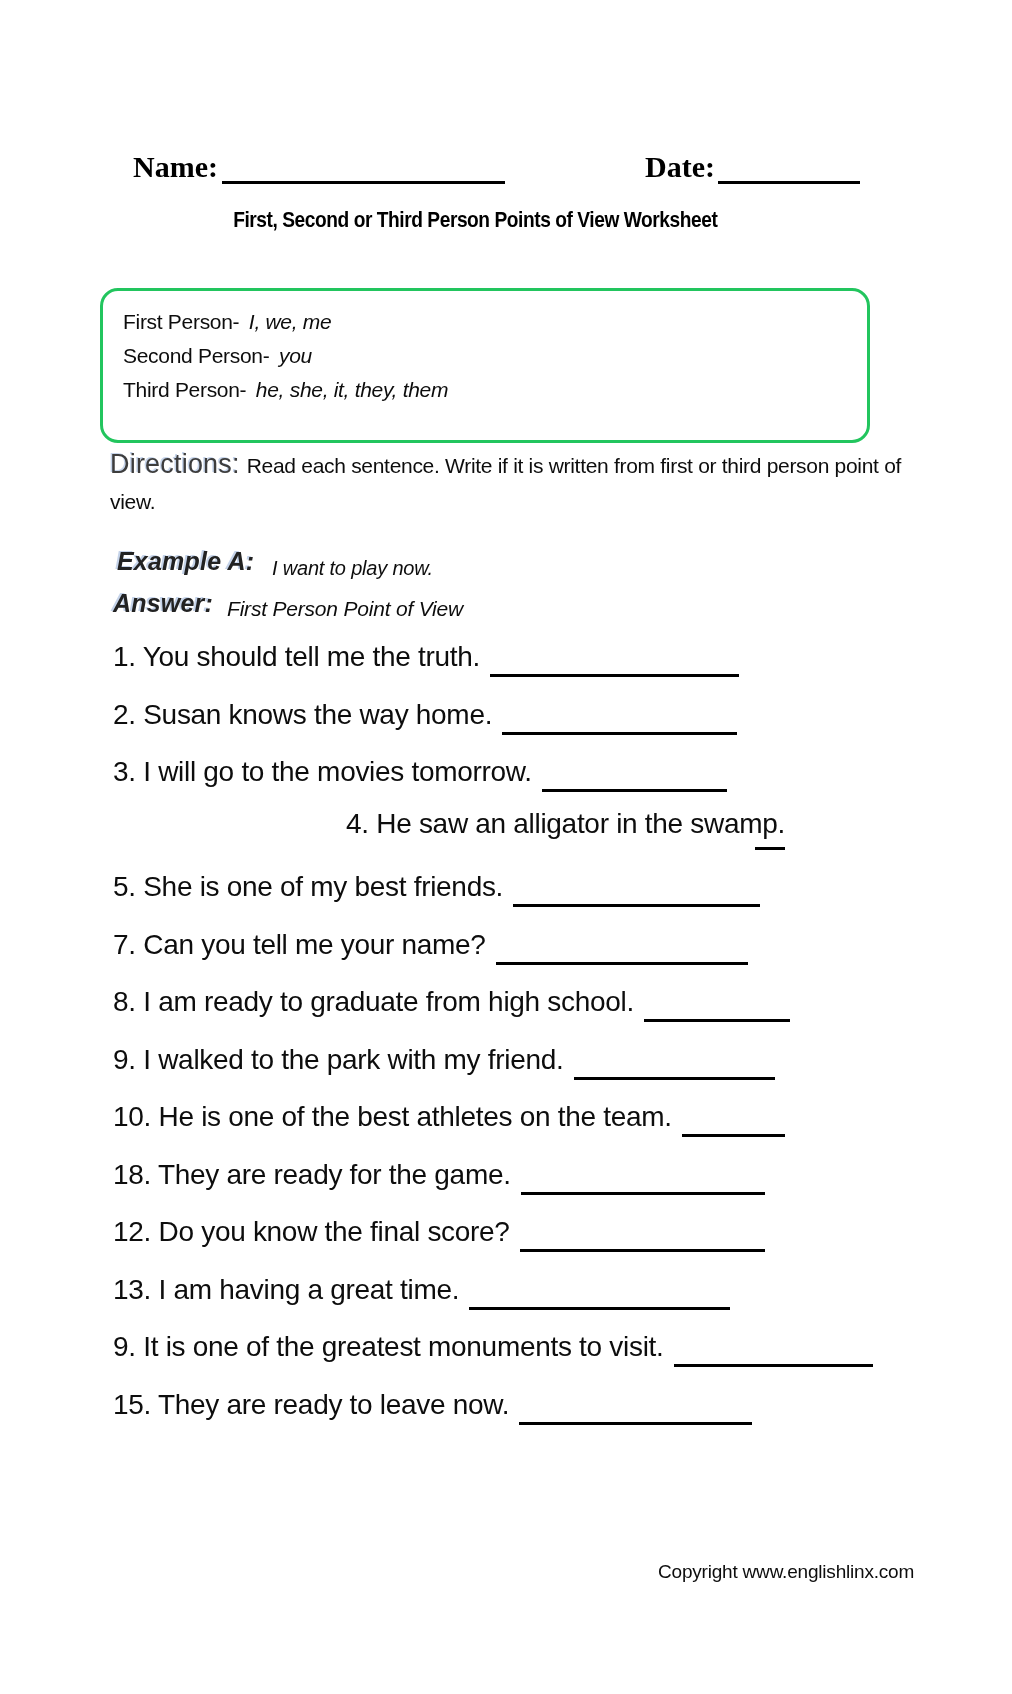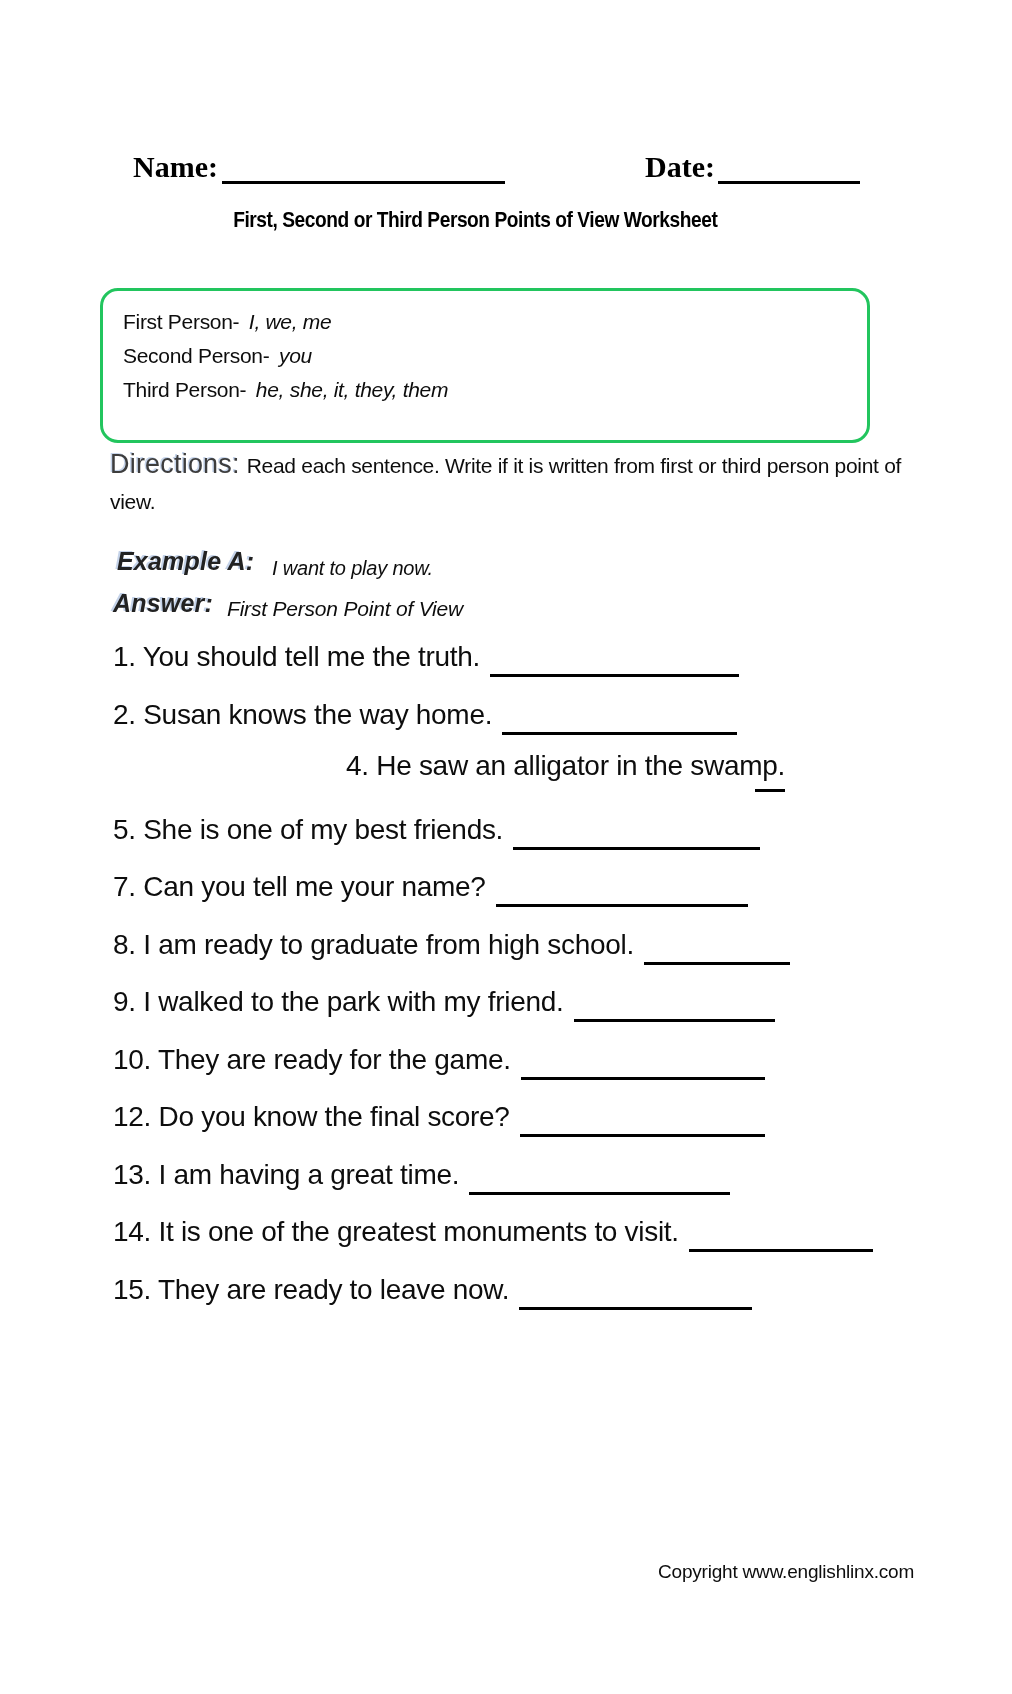--- a/index.html
+++ b/index.html
@@ -115,54 +115,62 @@
 
 <div class="abs" id="items-list">
     <div class="item-row" style="width: 626px;">
       <span class="item-sentence">1. You should tell me the truth.</span>
       <span class="item-blank"></span>
     </div>
     <div class="item-row" style="width: 624px;">
       <span class="item-sentence">2. Susan knows the way home.</span>
       <span class="item-blank"></span>
     </div>
+    <div class="item-row" style="width: 614px;">
+      <span class="item-sentence">3. I will go to the movies tomorrow.</span>
+      <span class="item-blank"></span>
+    </div>
     <div class="item-row" style="width: 672px; flex-direction: column;">
       <span class="item-sentence">4. He saw an alligator in the swamp.</span>
       <span class="item-blank"></span>
     </div>
     <div class="item-row" style="width: 647px;">
       <span class="item-sentence">5. She is one of my best friends.</span>
       <span class="item-blank"></span>
     </div>
     <div class="item-row" style="width: 635px;">
       <span class="item-sentence">7. Can you tell me your name?</span>
       <span class="item-blank"></span>
     </div>
     <div class="item-row" style="width: 677px;">
       <span class="item-sentence">8. I am ready to graduate from high school.</span>
       <span class="item-blank"></span>
     </div>
     <div class="item-row" style="width: 662px;">
       <span class="item-sentence">9. I walked to the park with my friend.</span>
       <span class="item-blank"></span>
     </div>
+    <div class="item-row" style="width: 672px;">
+      <span class="item-sentence">10. He is one of the best athletes on the team.</span>
+      <span class="item-blank"></span>
+    </div>
     <div class="item-row" style="width: 652px;">
-      <span class="item-sentence">10. They are ready for the game.</span>
+      <span class="item-sentence">18. They are ready for the game.</span>
       <span class="item-blank"></span>
     </div>
     <div class="item-row" style="width: 652px;">
       <span class="item-sentence">12. Do you know the final score?</span>
       <span class="item-blank"></span>
     </div>
     <div class="item-row" style="width: 617px;">
       <span class="item-sentence">13. I am having a great time.</span>
       <span class="item-blank"></span>
     </div>
     <div class="item-row" style="width: 760px;">
-      <span class="item-sentence">14. It is one of the greatest monuments to visit.</span>
+      <span class="item-sentence">9. It is one of the greatest monuments to visit.</span>
       <span class="item-blank"></span>
     </div>
     <div class="item-row" style="width: 639px;">
       <span class="item-sentence">15. They are ready to leave now.</span>
       <span class="item-blank"></span>
     </div>
   </div>
 
 <span class="abs" id="copyright">Copyright www.englishlinx.com</span>
 

